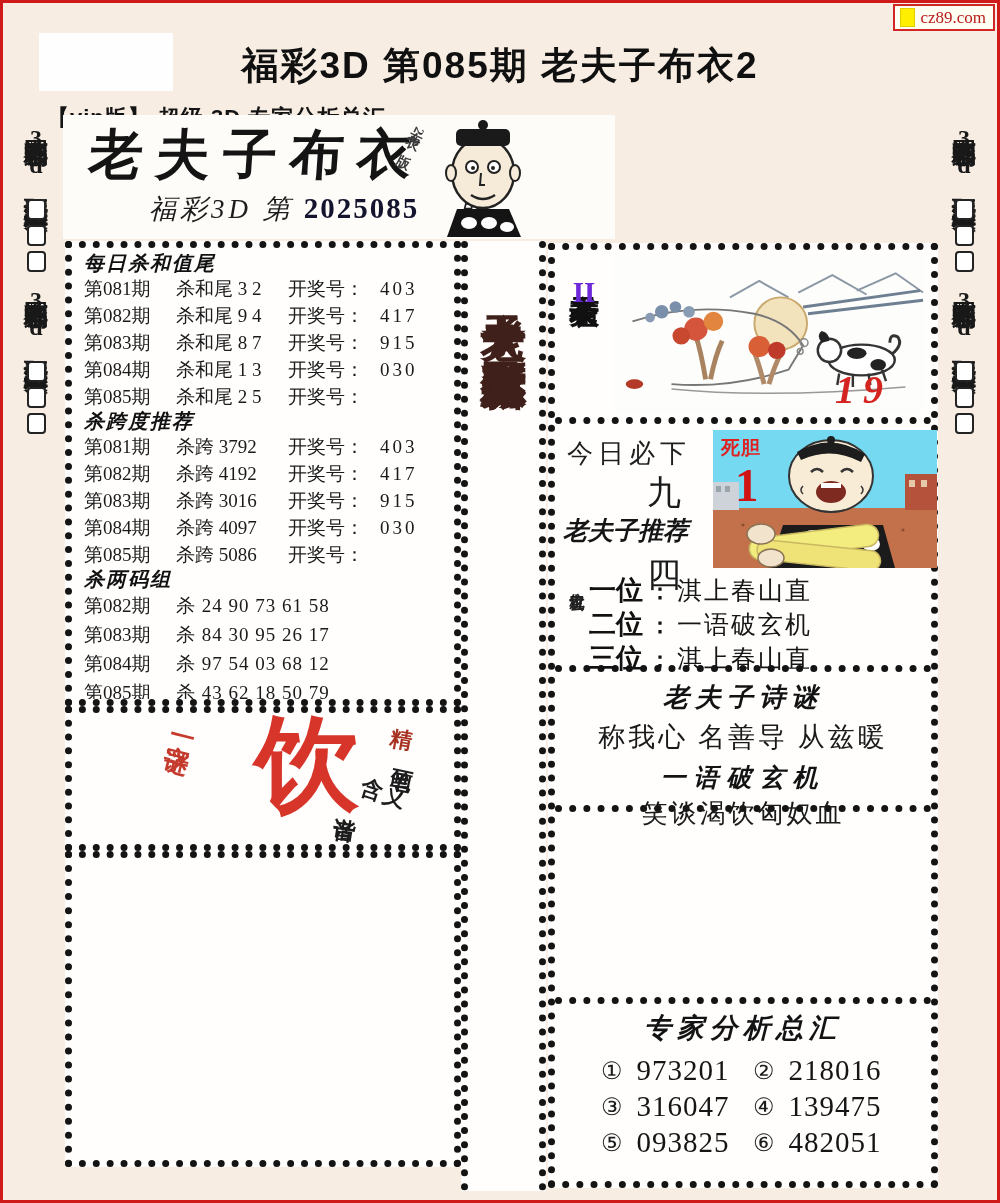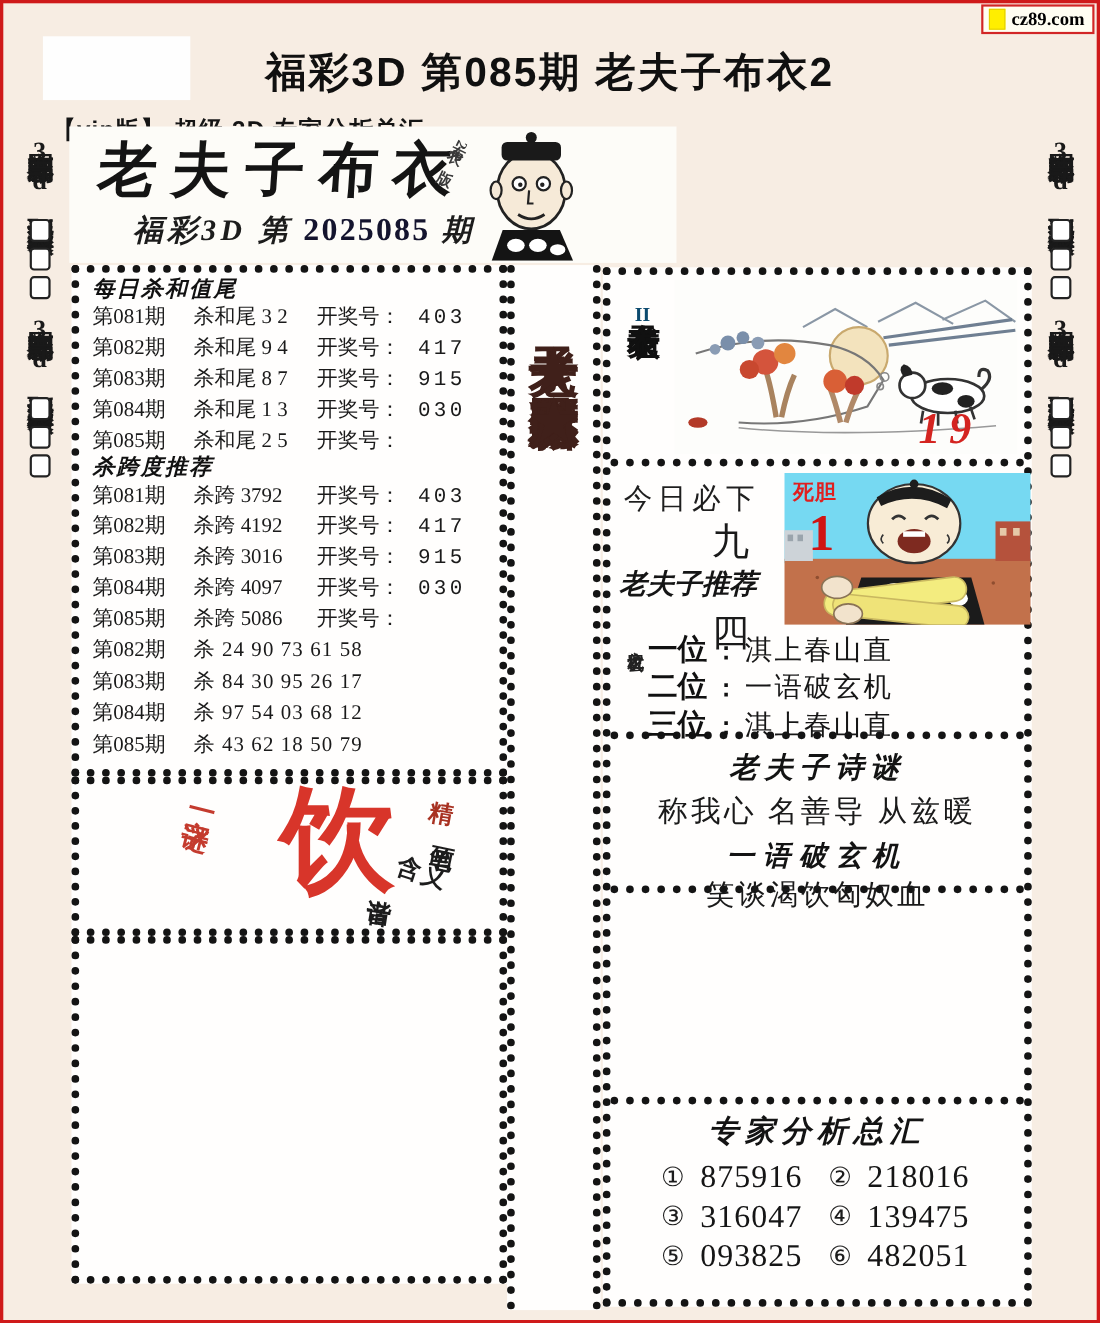--- a/index.html
+++ b/index.html
@@ -3,54 +3,54 @@
 <meta charset="utf-8">
 <style>
   html,body{margin:0;padding:0;}
   body{width:1000px;height:1203px;position:relative;font-family:"Liberation Serif",serif;}
   #page{position:absolute;inset:0;background:#f7ede3;border:3px solid #cf1a1a;box-sizing:border-box;overflow:hidden;}
 
   
   .badge{position:absolute;top:1px;right:2px;height:27px;display:flex;align-items:center;gap:5px;
          background:#fffef2;border:2px solid #d22626;padding:0 7px 0 5px;box-sizing:border-box;}
   .badge .sq{width:13px;height:17px;background:#ffee00;border:1px solid #e3cf00;}
-  .badge .txt{color:#000000;font-size:17px;font-weight:bold;font-family:"Liberation Serif",serif;}
+  .badge .txt{color:#b91c1c;font-size:17px;font-weight:normal;font-family:"Liberation Serif",serif;}
 
   .white-box{position:absolute;left:36px;top:30px;width:134px;height:58px;background:#fefefe;}
 
   .main-title{position:absolute;left:0;right:0;top:38px;text-align:center;font-family:"Liberation Sans",sans-serif;
               font-size:37px;font-weight:bold;letter-spacing:2px;color:#101010;}
   .vip{position:absolute;top:100px;font-family:"Liberation Sans",sans-serif;font-size:22px;font-weight:bold;color:#141414;letter-spacing:1px;}
   .vip.left{left:44px;} .vip.right{left:545px;}
 
   
   .masthead-bg{position:absolute;left:60px;top:112px;width:552px;height:124px;background:#fdfcf8;}
   .brand{position:absolute;left:86px;top:116px;font-size:54px;font-weight:bold;letter-spacing:13px;color:#141414;
          transform:skewX(-4deg);font-family:"Liberation Serif",serif;}
   .issue-line{position:absolute;left:118px;top:188px;display:flex;align-items:baseline;gap:10px;}
-  .issue-line .pre,.issue-line .suf{font-size:27px;font-weight:bold;font-style:italic;letter-spacing:4px;color:#1c1c1c;}
+  .issue-line .pre,.issue-line .suf{font-size:27px;font-weight:normal;font-style:italic;letter-spacing:4px;color:#1c1c1c;margin-left:28px;}
   .issue-line .num{font-size:29px;font-weight:bold;color:#14142e;letter-spacing:2px;}
   .stamp{position:absolute;left:404px;top:118px;writing-mode:vertical-rl;text-orientation:mixed;transform:rotate(26deg);
          font-size:14px;color:#3a3a3a;letter-spacing:3px;font-weight:bold;}
   .head-svg{position:absolute;left:424px;top:112px;}
 
   
   .edge{position:absolute;top:116px;bottom:10px;width:46px;display:flex;flex-direction:column;align-items:center;gap:9px;}
   .edge.l{left:10px;} .edge.r{right:10px;}
   .edge-text{writing-mode:vertical-rl;text-orientation:upright;font-size:24px;font-weight:bold;color:#191919;
              line-height:1;letter-spacing:1px;}
   .doodle-group{display:flex;flex-direction:column;gap:5px;}
   .doodle{width:15px;height:17px;border:2px solid #232323;border-radius:4px;background:#fff;}
 
   
   .dbox{position:absolute;background:#fffefd;border:7px dotted #141414;box-sizing:border-box;}
   .lists{left:62px;top:238px;width:396px;height:465px;padding:4px 4px 0 12px;overflow:hidden;}
   .sec-title{font-size:20px;line-height:23px;font-weight:bold;font-style:italic;letter-spacing:2px;color:#111;}
   .lrow{display:flex;align-items:baseline;line-height:27px;font-size:19px;color:#1a1a1a;}
-  .lrow .c1{width:92px;} .lrow .c2{width:112px;} .lrow .c3{width:92px;} .lrow .c4{letter-spacing:3px;font-family:Liberation Mono, monospace;}
+  .lrow .c1{width:92px;} .lrow .c2{width:112px;} .lrow .c3{width:92px;} .lrow .c4{letter-spacing:3px;}
   .lrow.pair .c2p{letter-spacing:1px;}
   .kp .lrow{line-height:29px;}
 
   .riddle{left:62px;top:703px;width:396px;height:145px;}
   .riddle span{position:absolute;display:block;}
   .r-side{left:96px;top:10px;writing-mode:vertical-rl;text-orientation:upright;color:#c43b2e;font-size:25px;
           font-weight:600;transform:rotate(14deg);letter-spacing:4px;}
   .r-char{left:183px;top:-6px;font-size:104px;font-weight:bold;color:#d8352a;line-height:1.1;}
   .r-h{font-weight:bold;color:#1c1c1c;font-size:22px;}
   .r-h1{left:318px;top:12px;color:#a83222;transform:rotate(10deg);}
@@ -66,21 +66,21 @@
   .mid-text{writing-mode:vertical-rl;text-orientation:upright;font-size:46px;line-height:1.26;font-weight:bold;
             color:#40201a;margin-top:38px;}
 
   
   .right{left:545px;top:240px;width:390px;height:945px;padding:0;display:flex;flex-direction:column;}
   .sec{box-sizing:border-box;position:relative;}
   .sec.divide{border-bottom:7px dotted #141414;}
   .s1{height:174px;display:flex;}
   .s1 .label-col{width:58px;text-align:center;padding-top:8px;}
   .pic-label{writing-mode:vertical-rl;text-orientation:upright;font-size:30px;font-weight:bold;line-height:1.02;color:#111;}
-  .pic-label-suffix{display:block;font-size:18px;font-weight:bold;color:#0c4a6e;}
+  .pic-label-suffix{display:block;font-size:29px;font-weight:bold;color:#6d28d9;}
   .s1 .pic-wrap{flex:1;position:relative;margin:4px 6px 4px 0;}
   .pic-number{position:absolute;right:34px;bottom:0px;font-size:40px;font-weight:bold;font-style:italic;
               color:#d42420;letter-spacing:8px;}
   .s2{height:248px;}
   .must-label{position:absolute;left:12px;top:12px;font-size:26px;letter-spacing:5px;color:#1e1e1e;}
   .must-value{position:absolute;left:92px;top:46px;font-size:34px;color:#1a1a1a;}
   .rec-label{position:absolute;left:8px;top:90px;font-size:25px;font-weight:bold;font-style:italic;color:#151515;}
   .rec-value{position:absolute;left:92px;top:128px;font-size:34px;color:#1a1a1a;}
   .cartoon-wrap{position:absolute;left:158px;top:6px;width:224px;height:138px;}
   .dead-label{position:absolute;left:8px;top:5px;color:#e01f1f;font-size:19px;font-weight:bold;letter-spacing:1px;}
@@ -235,20 +235,21 @@
         <span class="c3">开奖号：</span>
         <span class="c4">030</span>
       </div>
     <div class="lrow">
         <span class="c1">第085期</span>
         <span class="c2">杀跨 5086</span>
         <span class="c3">开奖号：</span>
         <span class="c4"></span>
       </div>
 
+    <div class="sec-title">杀两码组</div>
     <div class="kp">
       <div class="lrow pair">
           <span class="c1">第082期</span>
           <span class="c2p">杀 24 90 73 61 58</span>
         </div>
       <div class="lrow pair">
           <span class="c1">第083期</span>
           <span class="c2p">杀 84 30 95 26 17</span>
         </div>
       <div class="lrow pair">
@@ -389,21 +390,21 @@
       <div class="poem-l2">笑谈渴饮匈奴血</div>
     </div>
 
     <div class="sec s4 divide"></div>
 
     <div class="sec s5">
       <div class="six-title">专家分析总汇</div>
       <div class="six-grid">
         <div class="six-item">
             <span class="six-idx">①</span>
-            <span class="six-val">875916</span>
+            <span class="six-val">973201</span>
           </div>
         <div class="six-item">
             <span class="six-idx">②</span>
             <span class="six-val">218016</span>
           </div>
         <div class="six-item">
             <span class="six-idx">③</span>
             <span class="six-val">316047</span>
           </div>
         <div class="six-item">

